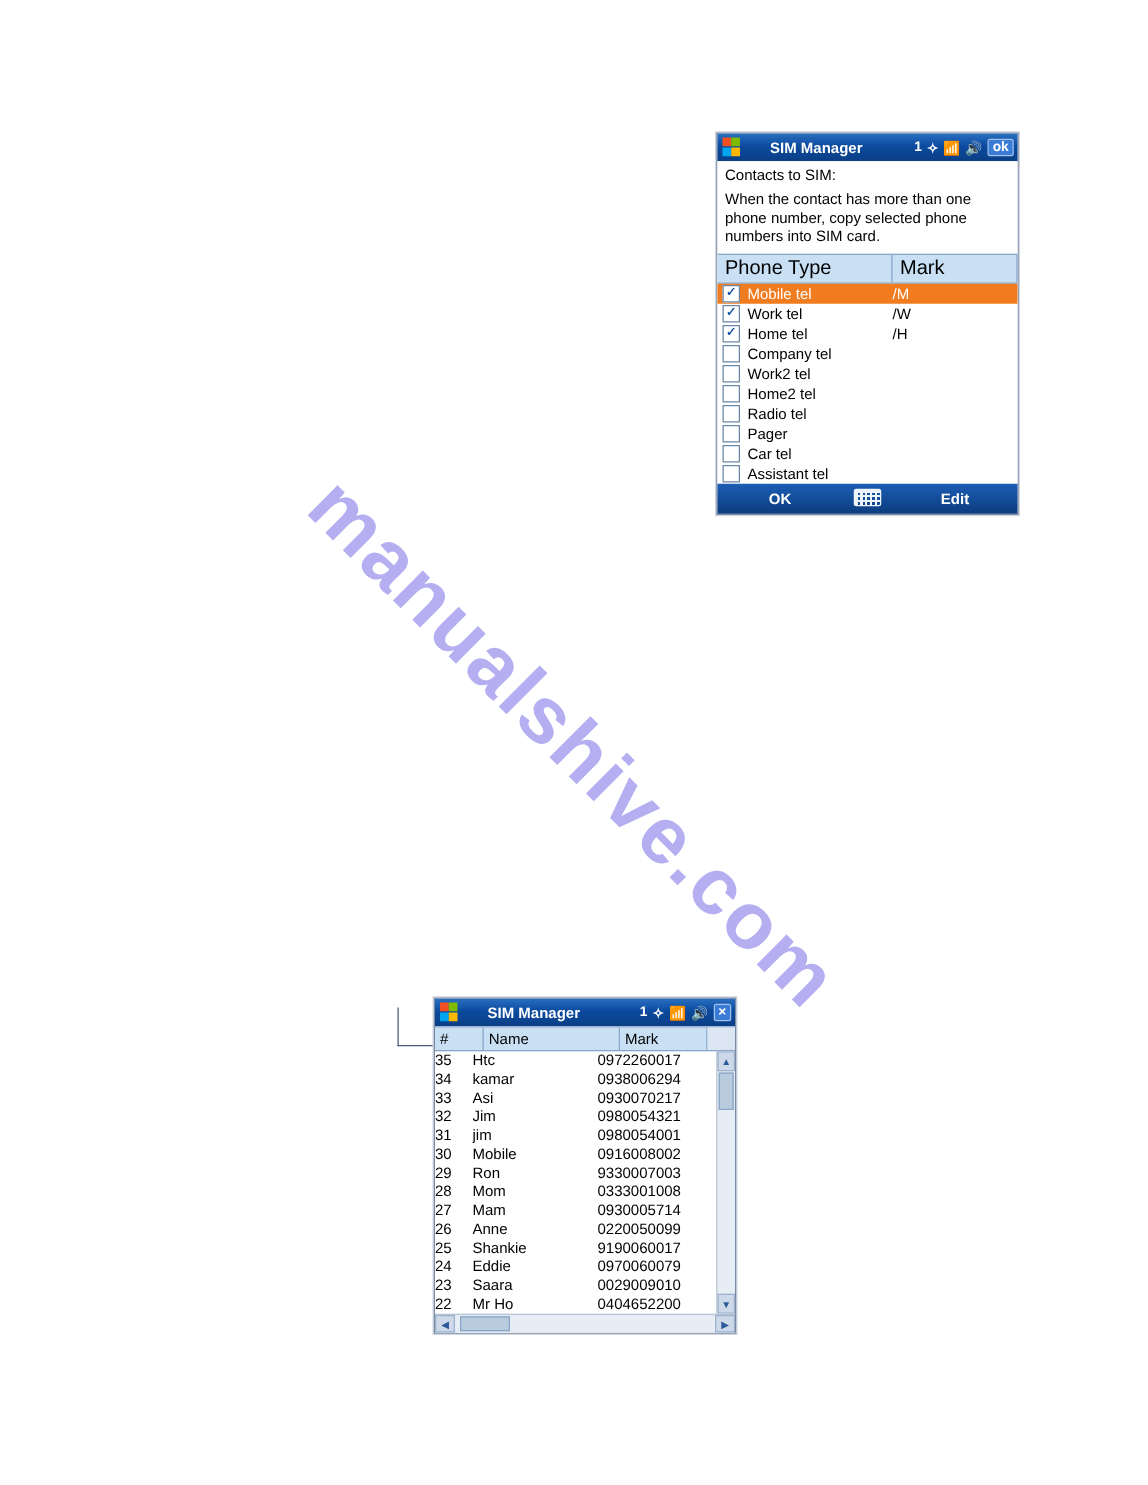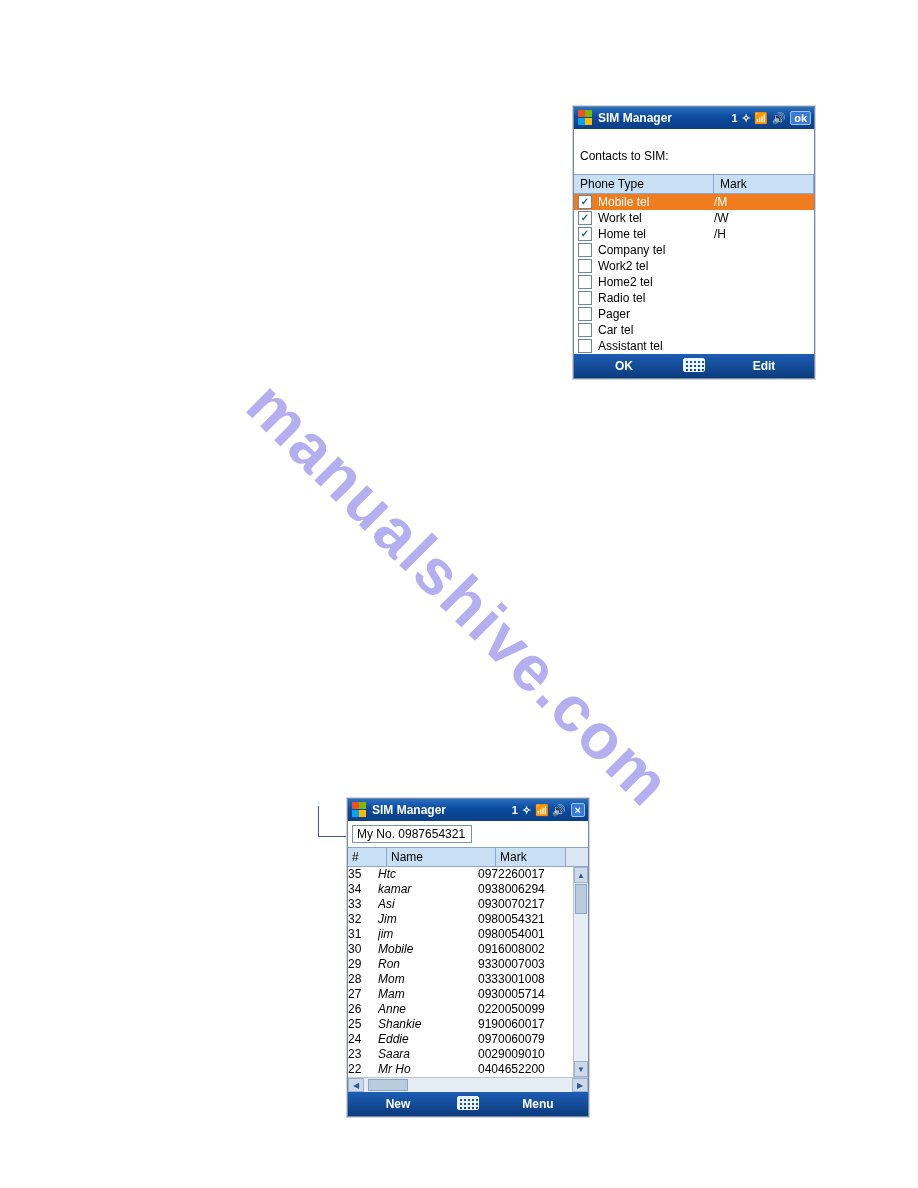--- a/index.html
+++ b/index.html
@@ -1,29 +1,29 @@
 <!DOCTYPE html>
 <html><head>
 <meta charset="utf-8">
 <style>
   html, body { margin: 0; padding: 0; font-family: "Tahoma", "Segoe UI", sans-serif; font-size: 12px; background: #fff; width: 918px; height: 1188px; position: relative; }
   .watermark { position: absolute; top: 50%; left: 50%; transform: translate(-50%, -50%) rotate(45deg); font-family: Arial, sans-serif; font-size: 64px; font-weight: bold; color: rgba(120, 110, 230, 0.55); pointer-events: none; letter-spacing: 2px; z-index: 10; }
   .device { position: absolute; width: 240px; border: 1px solid #7a8aa0; box-shadow: 0 0 0 1px #cfd6e2; background: #fff; }
   .device.top { left: 573px; top: 106px; }
   .device.bottom { left: 347px; top: 798px; }
-  .titlebar { height: 22px; background: linear-gradient(to bottom, #2a6fc1 0%, #0b4a9e 45%, #0b3f86 100%); color: #fff; display: flex; align-items: center; padding: 0 3px 0 4px; font-size: 12px; font-weight: bold; }
+  .titlebar { height: 22px; background: linear-gradient(to bottom, #2a6fc1 0%, #0b4a9e 45%, #0b3f86 100%); color: #fff; display: flex; align-items: center; padding: 0 3px 0 4px; font-size: 12px; font-weight: bold; gap: 18px; }
   .winflag { width:16px; height:16px; margin-right:4px; display:flex; flex-wrap:wrap; }
   .winflag span { width:7px; height:7px; }
   .title-text { flex: 1; }
   .title-icons { display:flex; align-items:center; gap:4px; }
   .title-icons span { font-size: 11px; }
   .okbtn, .xbtn { background: #3a7bd5; border: 1px solid #9fc2ee; border-radius: 2px; padding: 0 3px; font-size: 10px; font-weight: bold; color:#fff; }
   .body-area { background: #fff; }
-  .info-text { padding: 20px 6px 6px 6px; font-size: 12px; line-height: 1.25; }
-  .table-head { display:flex; background: #c9e0f4; border-top:1px solid #8aa6c8; border-bottom:1px solid #8aa6c8; font-size:12px; }
+  .info-text { padding: 4px 6px 6px 6px; font-size: 12px; line-height: 1.25; }
+  .table-head { display:flex; background: #c9e0f4; border-top:1px solid #8aa6c8; border-bottom:1px solid #8aa6c8; font-size:16px; }
   .th { padding: 2px 6px; border-right:1px solid #8aa6c8; }
   .th.type { flex: 0 0 127px; }
   .th.mark { flex: 1; }
   .row { display:flex; align-items:center; padding: 1px 2px; font-size:12px; }
   .row.sel { background:#f07c1f; color:#fff; }
   .chk { width:12px; height:12px; border:1px solid #6b87a6; background:#fff; margin: 0 4px 0 2px; display:flex; align-items:center; justify-content:center; font-size:10px; line-height:1; color:#1b5aa8; font-weight:bold; }
   .row .label { flex: 0 0 112px; padding-left:2px; }
   .row .mark { flex:1; padding-left:4px; }
   .softbar { height: 24px; background: linear-gradient(to bottom, #1d5db5 0%, #0b3c7d 100%); display:flex; align-items:center; color:#fff; font-size:12px; font-weight:bold; }
   .softbar .sb { flex:1; text-align:center; }
@@ -34,21 +34,21 @@
   .grid-head { display:flex; background:#c9e0f4; border-top:1px solid #8aa6c8; border-bottom:1px solid #8aa6c8; font-size:12px; }
   .gh { padding:2px 4px; border-right:1px solid #8aa6c8; }
   .gh.num { flex:0 0 30px; }
   .gh.name { flex:0 0 100px; }
   .gh.phone { flex:1; }
   .gh.sc { flex:0 0 14px; border-right:none; background:#dbe6f2; }
   .grid-body { max-height: 238px; overflow:hidden; position:relative; }
   .grow { display:flex; font-size:12px; padding:0 0 1px 0; }
   .grow .c { padding: 0 0; white-space:nowrap; overflow:hidden; }
   .grow .c.num { flex:0 0 30px; }
-  .grow .c.name { flex:0 0 100px;font-style:italic; }
+  .grow .c.name { flex:0 0 100px; }
   .grow .c.phone { flex:1; }
   .vscroll { position:absolute; right:0; top:0; bottom:0; width:14px; background:#e6edf5; border-left:1px solid #b8c4d4; }
   .vscroll .arrow { height:14px; background:#cdd9e8; border:1px solid #9cb2cd; display:flex; align-items:center; justify-content:center; font-size:8px; color:#2b5a99; }
   .vscroll .track { position:absolute; top:15px; bottom:15px; left:0; right:0; }
   .vscroll .thumb { position:absolute; left:1px; right:1px; top:2px; height:28px; background:#b9ccde; border:1px solid #88a4c6; }
   .hscroll { height:14px; background:#e6edf5; border-top:1px solid #b8c4d4; display:flex; }
   .hscroll .ha { width:14px; background:#cdd9e8; border:1px solid #9cb2cd; display:flex; align-items:center; justify-content:center; font-size:8px; color:#2b5a99; }
   .hscroll .ht { flex:1; position:relative; }
   .hscroll .hthumb { position:absolute; top:1px; bottom:1px; left:4px; width:38px; background:#b9ccde; border:1px solid #88a4c6; }
   .pointer-line { position:absolute; left:318px; top:806px; width:30px; height:30px; border-left:1px solid #4a5c7a; border-bottom:1px solid #4a5c7a; pointer-events:none; }
@@ -72,20 +72,21 @@
       <span>✧</span>
       <span>📶</span>
       <span>🔊</span>
       <span class="okbtn">ok</span>
     </span>
   </div>
   <div class="body-area">
     <div class="info-text">
       <div>Contacts to SIM:</div>
       <div style="height:4px"></div>
+      <div>When the contact has more than one phone number, copy selected phone numbers into SIM card.</div>
     </div>
     <div class="table-head">
       <div class="th type">Phone Type</div>
       <div class="th mark">Mark</div>
     </div>
     <div id="s1rows">
         <div class="row sel">
           <span class="chk">✓</span>
           <span class="label">Mobile tel</span>
           <span class="mark">/M</span>
@@ -157,23 +158,20 @@
     <span class="title-text">SIM Manager</span>
     <span class="title-icons">
       <span>1</span>
       <span>✧</span>
       <span>📶</span>
       <span>🔊</span>
       <span class="xbtn">×</span>
     </span>
   </div>
   <div class="body-area">
-    <div class="myno-wrap">
-      <span class="myno">My No. 0987654321</span>
-    </div>
     <div class="grid-head">
       <div class="gh num">#</div>
       <div class="gh name">Name</div>
       <div class="gh phone">Mark</div>
       <div class="gh sc"></div>
     </div>
     <div class="grid-body">
       <div id="s2rows" style="margin-right:14px;">
           <div class="grow">
             <div class="c num">35</div>
@@ -255,18 +253,13 @@
       </div>
     </div>
     <div class="hscroll">
       <div class="ha">◀</div>
       <div class="ht">
           <div class="hthumb"></div>
         </div>
       <div class="ha">▶</div>
     </div>
   </div>
-  <div class="softbar">
-    <div class="sb">New</div>
-    <div class="kbd"><span class="kbicon"></span></div>
-    <div class="sb">Menu</div>
-  </div>
 </div>
 
 </body></html>

